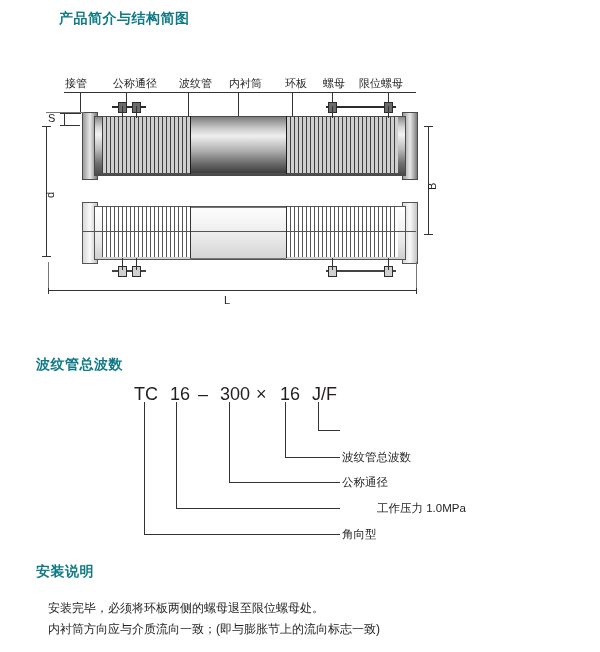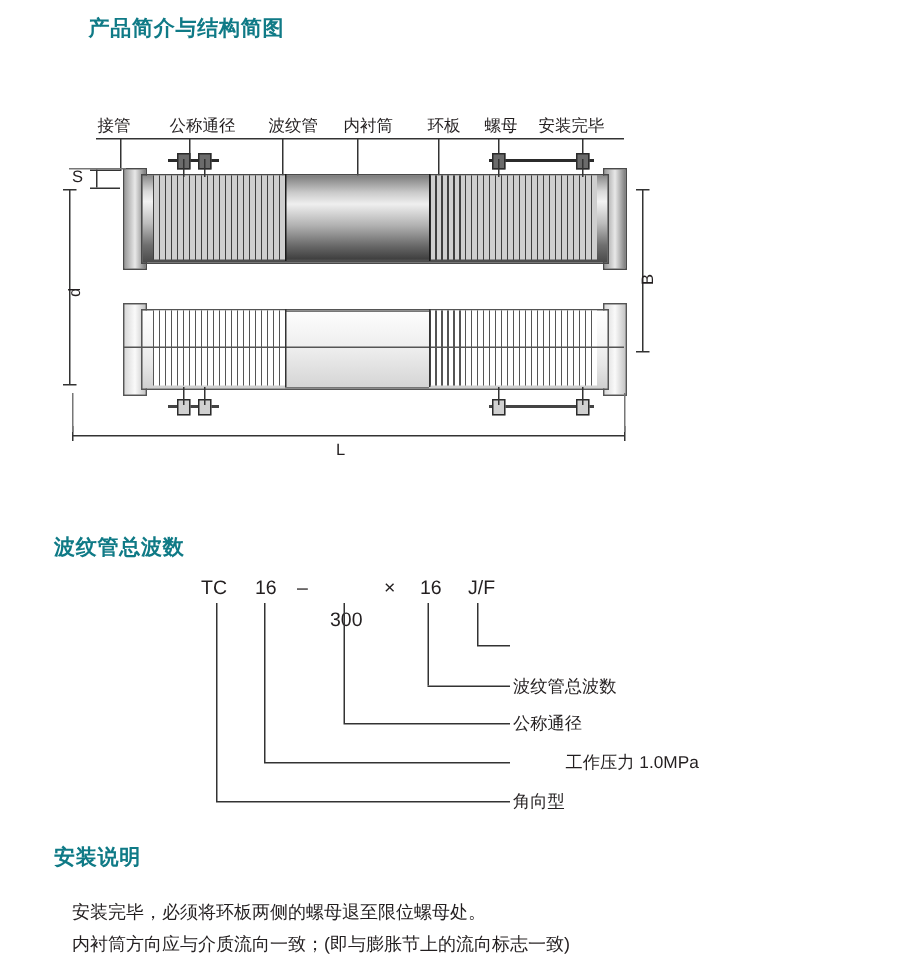--- a/index.html
+++ b/index.html
@@ -121,21 +121,21 @@
   .rot{
     transform:rotate(-90deg);
     transform-origin:left top;
   }
 
   
   .codeblock{
     position:absolute;left:36px;top:382px;width:528px;height:160px;
   }
   .code-char{
-    position:absolute;font-size:13px;color:#231f20;white-space:nowrap;
+    position:absolute;font-size:18px;color:#231f20;white-space:nowrap;
   }
   .code-desc{
     position:absolute;font-size:11.5px;color:#231f20;white-space:nowrap;
   }
   .cl-v{position:absolute;width:1px;background:#333;}
   .cl-h{position:absolute;height:1px;background:#333;}
 
   
   .notes{
     position:absolute;left:48px;top:598px;width:520px;
@@ -149,21 +149,21 @@
 <div class="section-title title-1">产品简介与结构简图</div>
 
 <div class="diagram">
 
   <div class="lbl" style="left:29px;top:10px;text-align:right;">接管</div>
   <div class="lbl" style="left:77px;top:10px;">公称通径</div>
   <div class="lbl" style="left:143px;top:10px;">波纹管</div>
   <div class="lbl" style="left:193px;top:10px;">内衬筒</div>
   <div class="lbl" style="left:249px;top:10px;">环板</div>
   <div class="lbl" style="left:287px;top:10px;">螺母</div>
-  <div class="lbl" style="left:323px;top:10px;">安装完毕</div>
+  <div class="lbl" style="left:323px;top:10px;">限位螺母</div>
 
   <div class="hleader" style="left:28px;top:26px;width:352px;"></div>
 
   <div class="leader" style="left:44px;top:26px;height:22px;"></div>
   <div class="leader" style="left:90px;top:26px;height:14px;"></div>
   <div class="leader" style="left:152px;top:26px;height:28px;"></div>
   <div class="leader" style="left:202px;top:26px;height:36px;"></div>
   <div class="leader" style="left:256px;top:26px;height:26px;"></div>
   <div class="leader" style="left:296px;top:26px;height:14px;"></div>
   <div class="leader" style="left:352px;top:26px;height:16px;"></div>
@@ -237,21 +237,21 @@
   <div class="dim-h" style="left:10px;top:46px;width:38px;background:#777;"></div>
 </div>
 
 <div class="section-title title-2">波纹管总波数</div>
 
 <div class="codeblock">
 
   <div class="code-char" style="left:98px;top:2px;">TC</div>
   <div class="code-char" style="left:134px;top:2px;">16</div>
   <div class="code-char" style="left:162px;top:2px;">–</div>
-  <div class="code-char" style="left:184px;top:2px;margin-top:21px;">300</div>
+  <div class="code-char" style="left:184px;top:2px;">300</div>
   <div class="code-char" style="left:220px;top:2px;">×</div>
   <div class="code-char" style="left:244px;top:2px;">16</div>
   <div class="code-char" style="left:276px;top:2px;">J/F</div>
 
   <div class="cl-v" style="left:282px;top:20px;height:28px;"></div>
   <div class="cl-h" style="left:282px;top:48px;width:22px;"></div>
 
   <div class="cl-v" style="left:249px;top:20px;height:55px;"></div>
   <div class="cl-h" style="left:249px;top:75px;width:55px;"></div>
   <div class="code-desc" style="left:306px;top:68px;">波纹管总波数</div>

